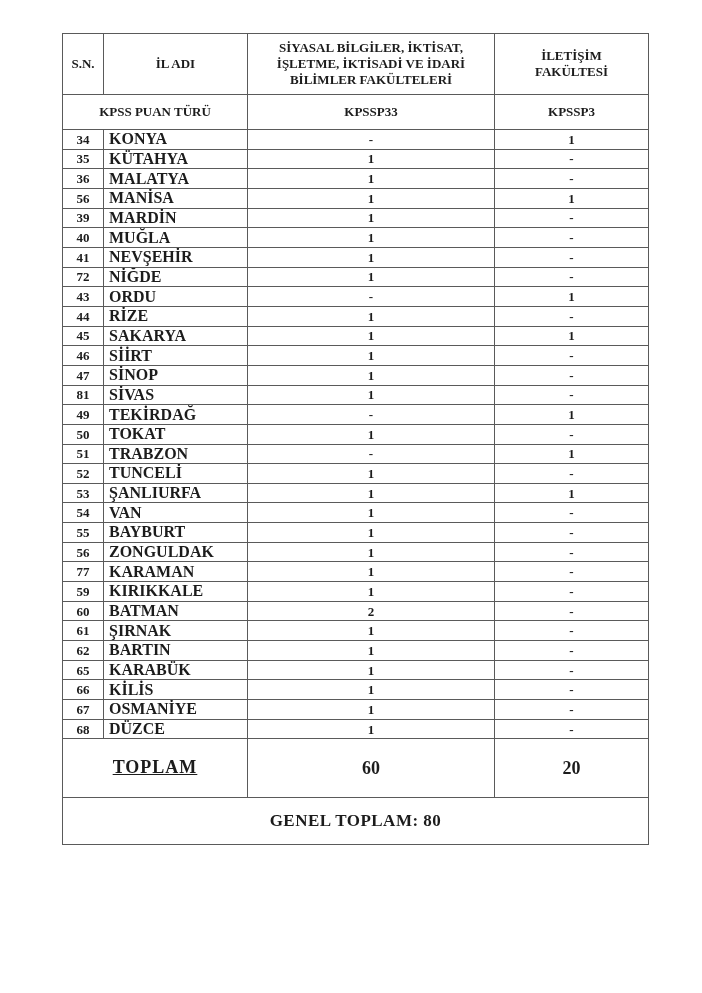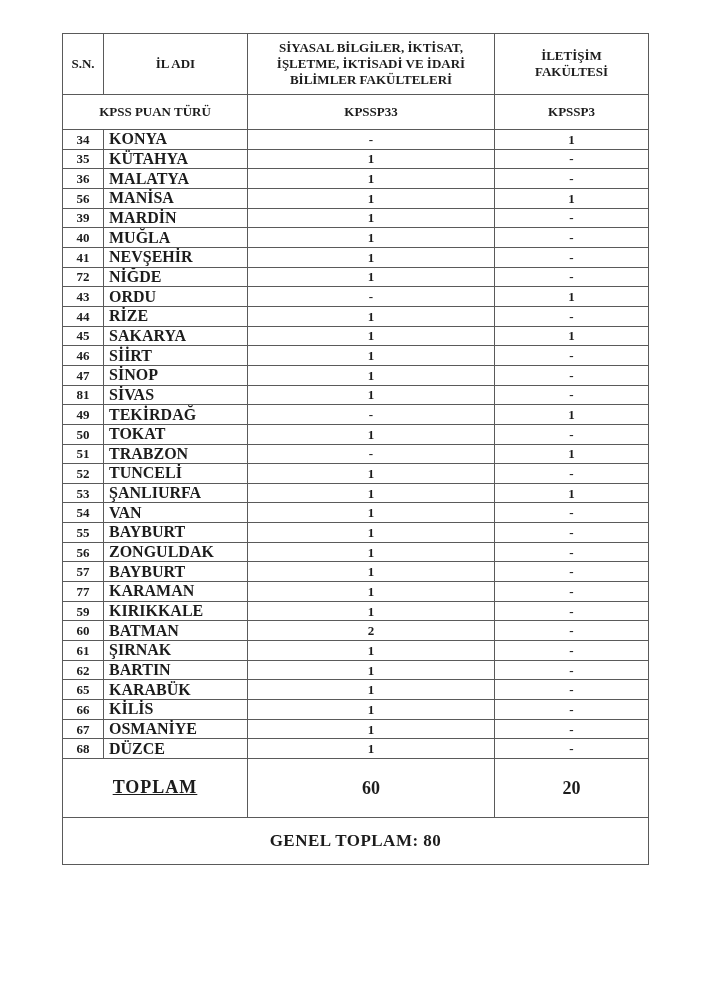--- a/index.html
+++ b/index.html
@@ -240,26 +240,20 @@
           <td class="cell-center">1</td>
           <td class="cell-center">-</td>
         </tr>
         <tr class="row-data">
           <td class="cell-center">56</td>
           <td class="cell-left">ZONGULDAK</td>
           <td class="cell-center">1</td>
           <td class="cell-center">-</td>
         </tr>
         <tr class="row-data">
-          <td class="cell-center">57</td>
-          <td class="cell-left">BAYBURT</td>
-          <td class="cell-center">1</td>
-          <td class="cell-center">-</td>
-        </tr>
-        <tr class="row-data">
           <td class="cell-center">77</td>
           <td class="cell-left">KARAMAN</td>
           <td class="cell-center">1</td>
           <td class="cell-center">-</td>
         </tr>
         <tr class="row-data">
           <td class="cell-center">59</td>
           <td class="cell-left">KIRIKKALE</td>
           <td class="cell-center">1</td>
           <td class="cell-center">-</td>

